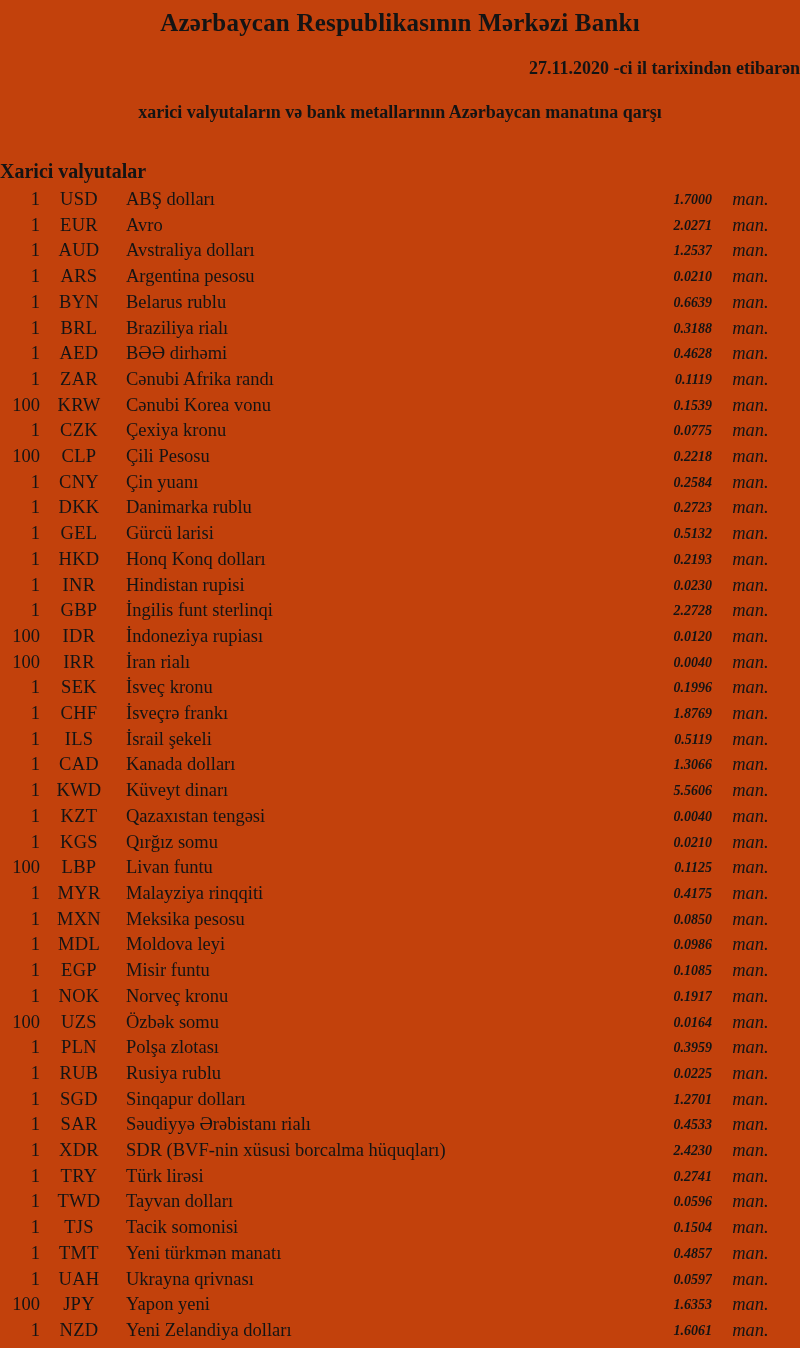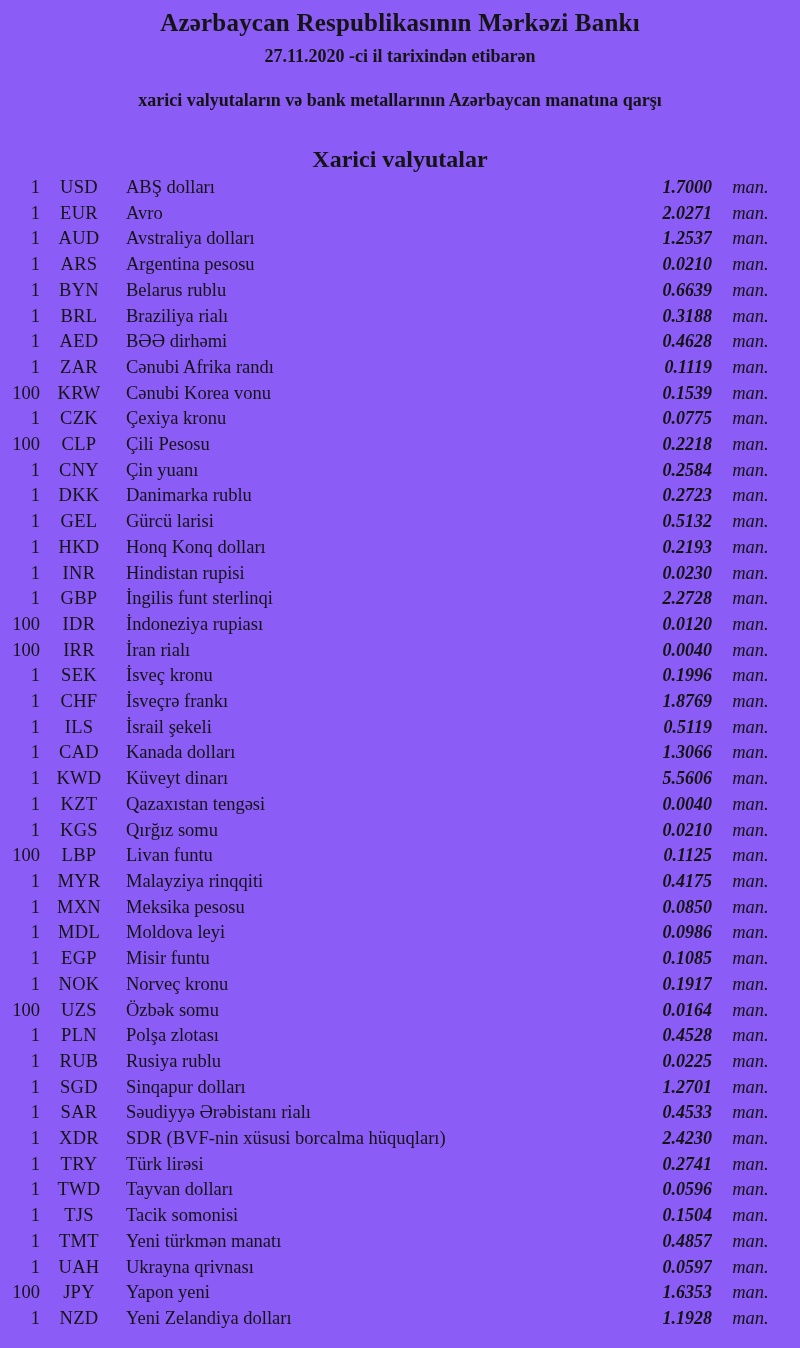--- a/index.html
+++ b/index.html
@@ -9,40 +9,40 @@
   body {
     width: 800px;
     height: 1348px;
     font-family: "Liberation Serif", "DejaVu Serif", serif;
     color: #141414;
     overflow: hidden;
   }
   .page {
     width: 800px;
     height: 1348px;
-    background: #8b5cf6;
+    background: #c2410c;
     padding-top: 9px;
   }
   .doc-header { text-align: center; }
   .bank-title {
     font-size: 25px;
     font-weight: bold;
     line-height: 28px;
     letter-spacing: 0.2px;
   }
   .sub-line {
     font-size: 18px;
     font-weight: bold;
     line-height: 22px;
     margin-top: 22px;
   }
-  .sub-line.date-line { margin-top: 8px; }
+  .sub-line.date-line { margin-top: 20px; text-align: right; }
   .section-title {
-    text-align: center;
-    font-size: 24px;
+    text-align: left;
+    font-size: 20px;
     font-weight: bold;
     margin-top: 37px;
     line-height: 22px;
   }
   table.rates {
     margin-top: 5px;
     margin-left: 0;
     width: 774px;
     border-collapse: collapse;
     table-layout: fixed;
@@ -60,21 +60,21 @@
     white-space: nowrap;
     overflow: hidden;
   }
   td.qty   { text-align: right; padding-right: 4px; }
   td.code  { text-align: center; letter-spacing: 0.3px; }
   td.cname { text-align: left; padding-left: 12px; margin-top: 14px; }
   td.rate  {
     text-align: right;
     font-weight: bold;
     font-style: italic;
-    font-size: 18px;
+    font-size: 14px;
     margin-top: 36px;
   }
   td.unit  { text-align: center; padding-left: 15px; font-style: italic; }
 </style>
 </head>
 <body>
 
 <div class="page">
 
   <div class="doc-header">
@@ -322,21 +322,21 @@
     <td class="qty">100</td>
     <td class="code">UZS</td>
     <td class="cname">Özbək somu</td>
     <td class="rate">0.0164</td>
     <td class="unit">man.</td>
   </tr>
         <tr class="rate-row">
     <td class="qty">1</td>
     <td class="code">PLN</td>
     <td class="cname">Polşa zlotası</td>
-    <td class="rate">0.4528</td>
+    <td class="rate">0.3959</td>
     <td class="unit">man.</td>
   </tr>
         <tr class="rate-row">
     <td class="qty">1</td>
     <td class="code">RUB</td>
     <td class="cname">Rusiya rublu</td>
     <td class="rate">0.0225</td>
     <td class="unit">man.</td>
   </tr>
         <tr class="rate-row">
@@ -399,19 +399,19 @@
     <td class="qty">100</td>
     <td class="code">JPY</td>
     <td class="cname">Yapon yeni</td>
     <td class="rate">1.6353</td>
     <td class="unit">man.</td>
   </tr>
         <tr class="rate-row">
     <td class="qty">1</td>
     <td class="code">NZD</td>
     <td class="cname">Yeni Zelandiya dolları</td>
-    <td class="rate">1.1928</td>
+    <td class="rate">1.6061</td>
     <td class="unit">man.</td>
   </tr>
       </tbody>
   </table>
 
 </div>
 
 </body></html>

